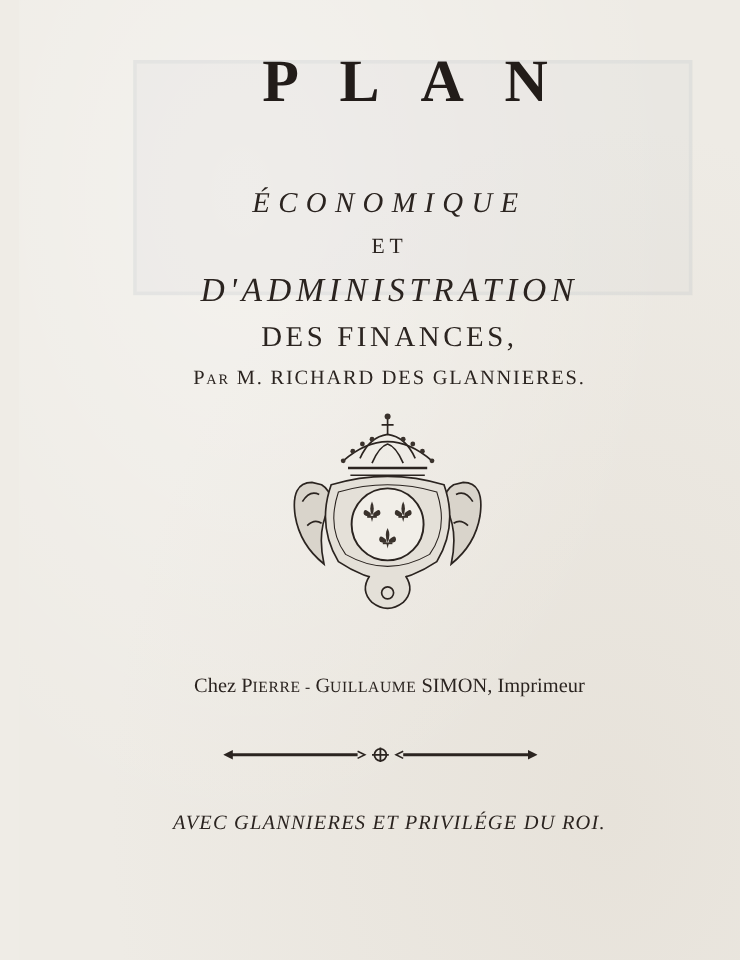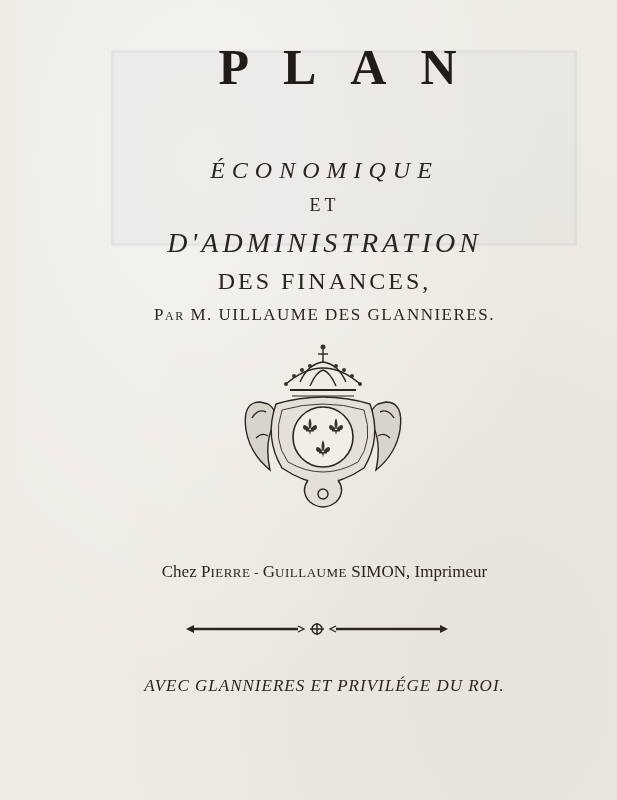--- a/index.html
+++ b/index.html
@@ -139,21 +139,21 @@
   <div class="showthrough"></div>
 
   <div class="line title-plan">PLAN</div>
   <div class="line title-economique">ÉCONOMIQUE</div>
   <div class="line title-et">ET</div>
   <div class="line title-administration">D'ADMINISTRATION</div>
   <div class="line title-finances">DES FINANCES,</div>
 
   <div class="line author">
     <span>P</span><span class="sc">AR</span>
-    <span>M. UILLAUME DES GLANNIERES.</span>
+    <span>M. RICHARD DES GLANNIERES.</span>
   </div>
 
   <svg class="emblem" viewBox="0 0 170 172" xmlns="http://www.w3.org/2000/svg">
     <g fill="none" stroke="#2b2420" stroke-width="1.4">
 
       <path d="M48 42 Q85 10 122 42"></path>
       <path d="M52 48 L118 48" stroke-width="2"></path>
       <path d="M54 54 L116 54" stroke-width="1.2"></path>
       <path d="M85 6 L85 20"></path>
       <path d="M80 12 L90 12"></path>

